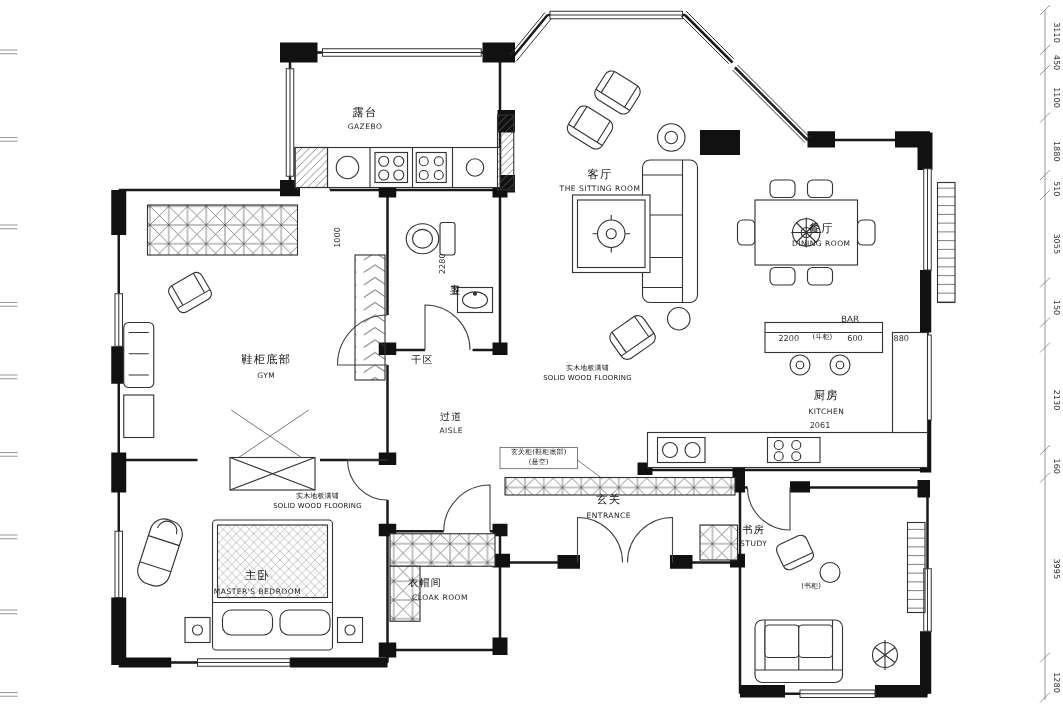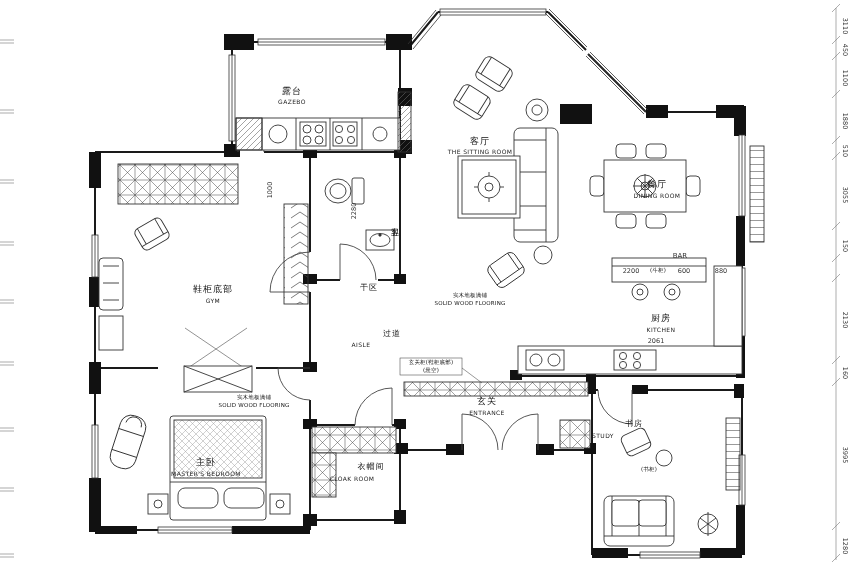--- a/index.html
+++ b/index.html
@@ -1,21 +1,21 @@
 <!DOCTYPE html>
 <html><head>
 <meta charset="utf-8">
 <style>
   html,body{margin:0;padding:0;background:#fff;}
   .canvas{position:relative;width:850px;height:567px;background:#fff;overflow:hidden;
           font-family:"DejaVu Sans","Liberation Sans",sans-serif;color:#111;}
   .canvas svg{position:absolute;left:0;top:0;}
   .lbl{position:absolute;transform:translate(-50%,-50%);white-space:nowrap;line-height:1;color:#111;}
   .zh{font-size:9px;letter-spacing:1px;}
-  .zh-s{font-size:8px;letter-spacing:1px;margin-left:31px;}
+  .zh-s{font-size:8px;letter-spacing:1px;}
   .en{font-size:6px;letter-spacing:.4px;color:#222;}
   .tiny{font-size:5.5px;letter-spacing:.2px;}
   .dim{font-size:6.5px;color:#333;}
   .rot90{transform:translate(-50%,-50%) rotate(90deg);}
   .rotm90{transform:translate(-50%,-50%) rotate(-90deg);}
   .vert{writing-mode:vertical-rl;transform:translate(-50%,-50%);}
 </style>
 </head>
 <body>
 
@@ -333,21 +333,21 @@
 
 <div class="lbl zh" style="left:480px;top:141px;">客厅</div>
 <div class="lbl en" style="left:480px;top:152px;">THE SITTING ROOM</div>
 
 <div class="lbl zh" style="left:657px;top:184px;">餐厅</div>
 <div class="lbl en" style="left:657px;top:196px;">DINING ROOM</div>
 
 <div class="lbl zh" style="left:213px;top:289px;">鞋柜底部</div>
 <div class="lbl en" style="left:213px;top:301px;">GYM</div>
 
-<div class="lbl zh" style="left:206px;top:462px;">主卧</div>
+<div class="lbl zh" style="left:206px;top:462px;font-family:Liberation Mono, monospace;">主卧</div>
 <div class="lbl en" style="left:206px;top:474px;">MASTER'S BEDROOM</div>
 
 <div class="lbl zh-s" style="left:361px;top:334px;">过道</div>
 <div class="lbl en" style="left:361px;top:345px;">AISLE</div>
 
 <div class="lbl zh" style="left:661px;top:318px;">厨房</div>
 <div class="lbl en" style="left:661px;top:330px;">KITCHEN</div>
 
 <div class="lbl zh" style="left:487px;top:401px;">玄关</div>
 <div class="lbl en" style="left:487px;top:413px;">ENTRANCE</div>

